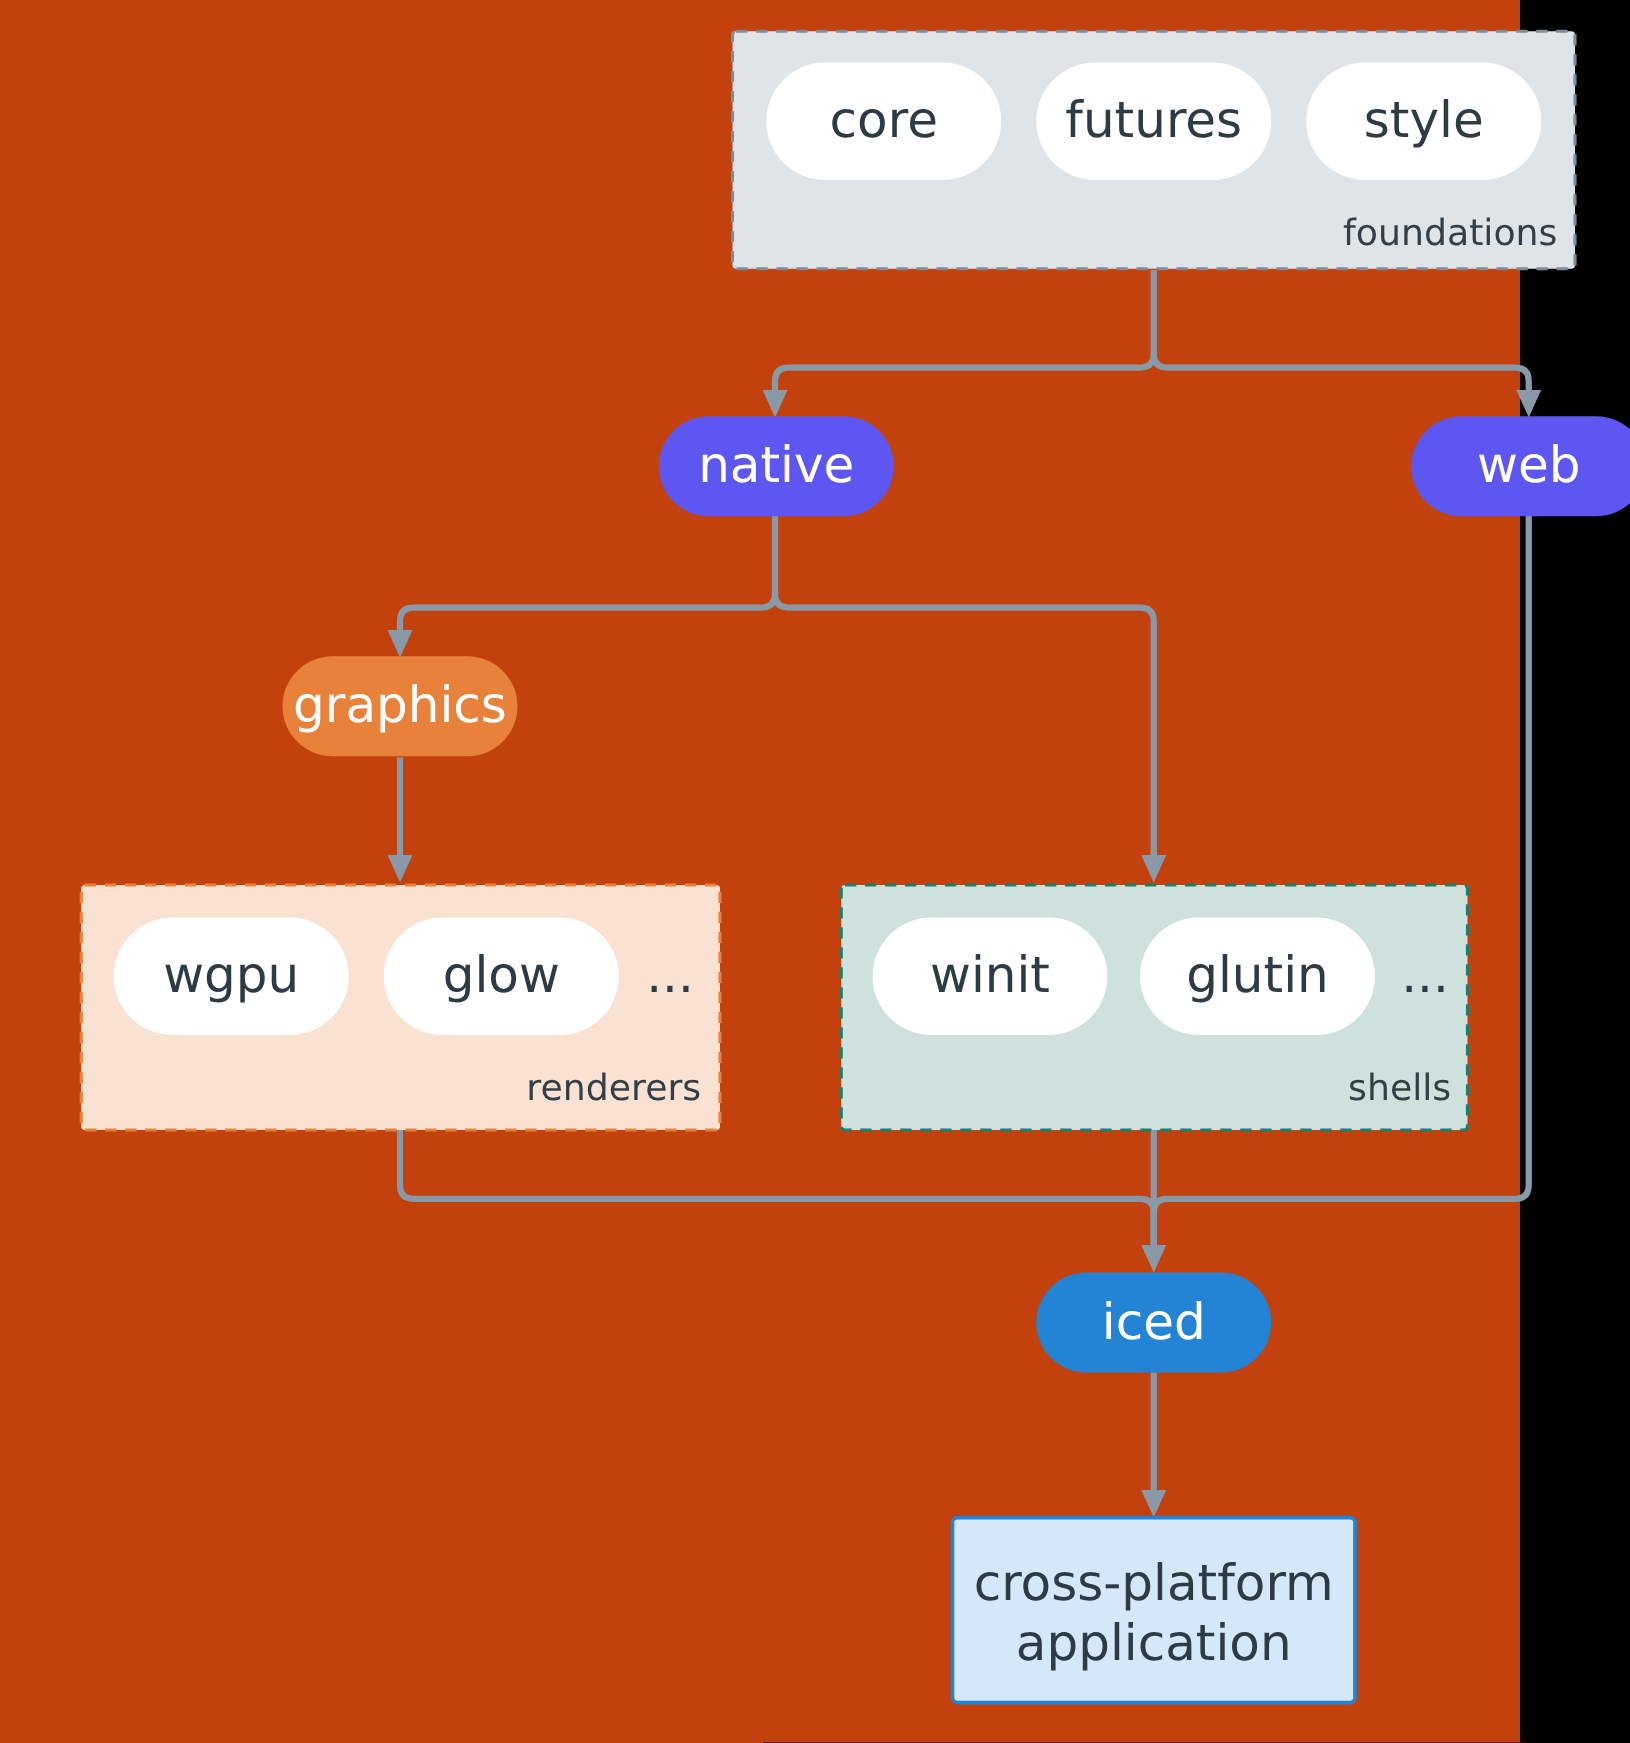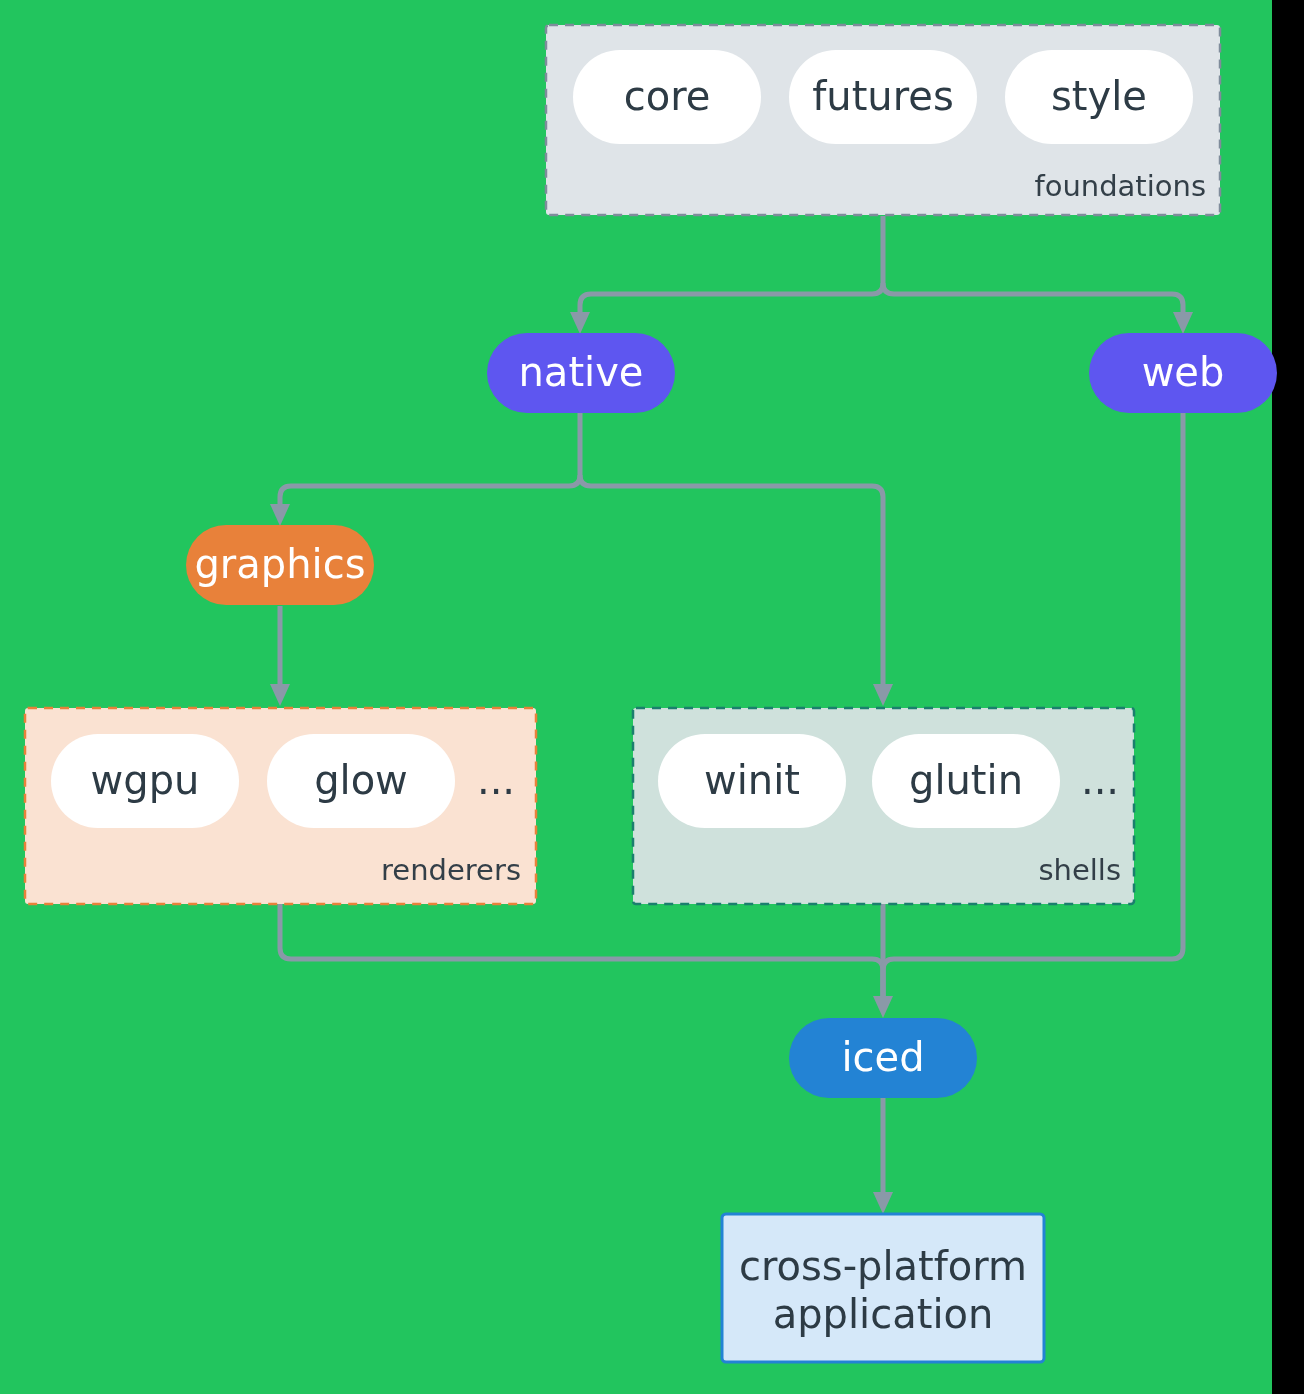--- a/index.html
+++ b/index.html
@@ -8,23 +8,24 @@
     background: #000000;
   }
   body {
     width: 1304px;
     height: 1394px;
     overflow: hidden;
     font-family: "DejaVu Sans", "Liberation Sans", sans-serif;
   }
   #diagram-root {
     position: relative;
-    width: 1272px;
+    width: 1176px;
     height: 1394px;
-    background: #22c55e;
+    background: #c2410c;
+    padding-left: 40px;
   }
   svg#diagram {
     display: block;
     width: 1304px;
     height: 1394px;
   }
   .group-box {
     stroke-width: 2.5;
     stroke-dasharray: 9 7;
   }

